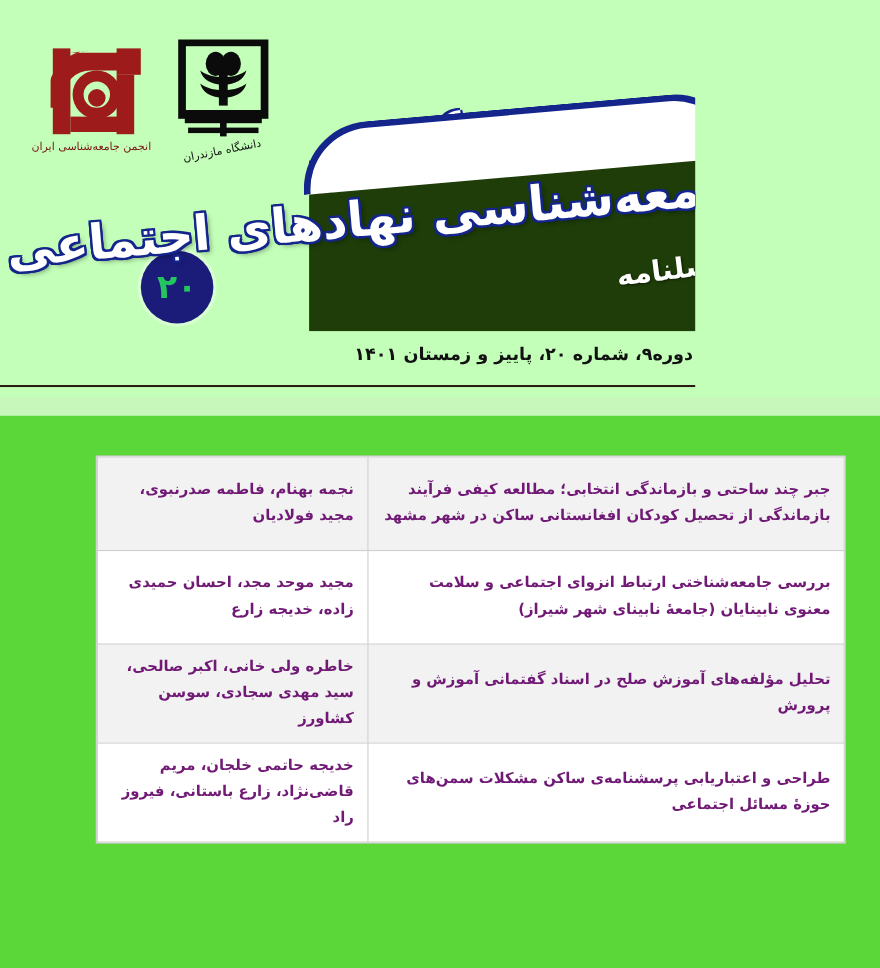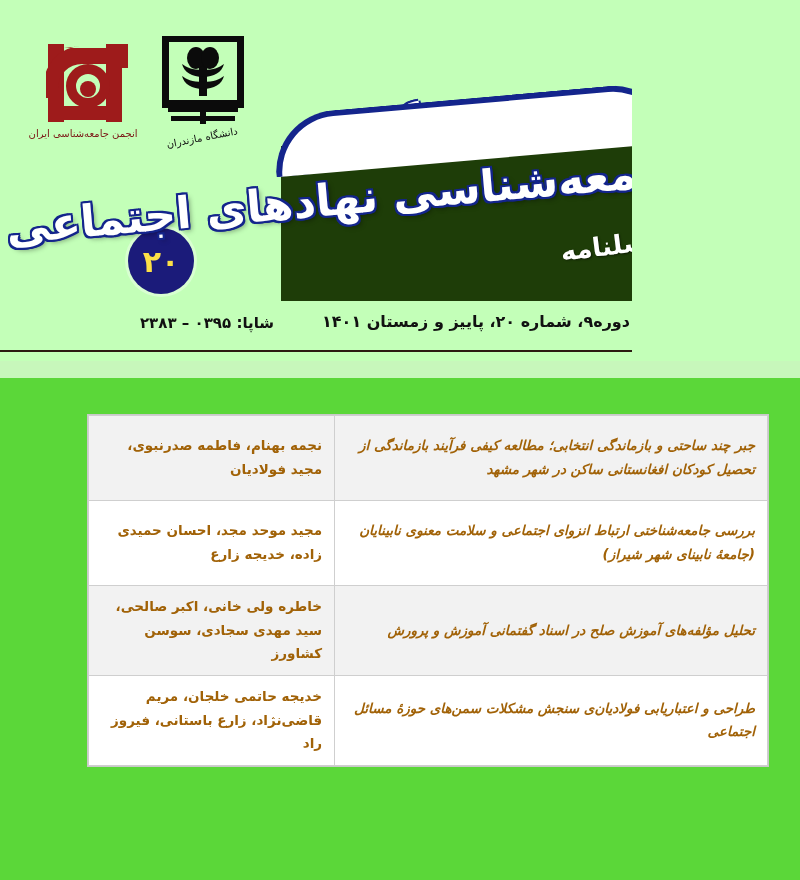--- a/index.html
+++ b/index.html
@@ -38,21 +38,21 @@
   #um-caption{
     position:absolute;left:-8px;top:96px;width:120px;text-align:center;
     font-size:10px;color:#111;white-space:nowrap;
     transform:rotate(-11deg);
   }
 
   
   #issue-badge{
     position:absolute;left:128px;top:228px;width:66px;height:66px;
     border-radius:50%;background:#1b1b7a;
-    color:#fde047;font-size:30px;font-weight:bold;
+    color:#22c55e;font-size:30px;font-weight:bold;
     display:flex;align-items:center;justify-content:center;
     box-shadow:0 0 0 3px rgba(255,255,255,.35);
   }
 
   
   #masthead{position:absolute;left:215px;top:78px;width:470px;height:230px;}
   #title-main{
     position:absolute;right:0;top:84px;width:430px;
     text-align:center;
     font-size:44px;font-weight:bold;color:#ffffff;
@@ -127,24 +127,24 @@
     background:#ffffff;
     box-shadow:0 0 0 1px #c9c9c9;
   }
   #toc tr{height:85px;}
   #toc tr:nth-child(odd){background:#f2f2f2;}
   #toc tr:nth-child(even){background:#ffffff;}
   #toc td{
     border:1px solid #cfcfcf;
     padding:9px 12px;
     vertical-align:middle;
-    font-size:13.5px;line-height:1.75;color:#a16207;
+    font-size:13.5px;line-height:1.75;color:#701a75;
     font-weight:bold;
   }
-  .col-title{width:443px;text-align:right;font-style:italic;}
+  .col-title{width:443px;text-align:right;}
   .col-authors{width:237px;text-align:right;}
 </style>
 </head>
 <body>
 
 <div id="header">
 
   <div id="dark-plate"></div>
 
   <div id="isa-logo">
@@ -188,21 +188,20 @@
     <div id="title-swash">ع</div>
     <div id="title-overline"></div>
     <div id="title-main">جامعه‌شناسی نهادهای اجتماعی</div>
     <div id="title-tail">ا</div>
   </div>
 
   <div id="periodicity">دو فصلنامه</div>
 
   <div id="issue-line">
     <div id="issue-volume">دوره۹، شماره ۲۰، پاییز و زمستان ۱۴۰۱</div>
-    <div id="issn">شاپا: ۰۳۹۵ – ۲۳۸۳</div>
   </div>
 
   <div id="rule">
     <div class="r1"></div>
   </div>
 </div>
 
 <div id="gap"></div>
 <div id="green-panel"></div>
 
@@ -214,17 +213,17 @@
     </tr>
     <tr>
       <td class="col-title">بررسی جامعه‌شناختی ارتباط انزوای اجتماعی و سلامت معنوی نابینایان (جامعهٔ نابینای شهر شیراز)</td>
       <td class="col-authors">مجید موحد مجد، احسان حمیدی زاده، خدیجه زارع</td>
     </tr>
     <tr>
       <td class="col-title">تحلیل مؤلفه‌های آموزش صلح در اسناد گفتمانی آموزش و پرورش</td>
       <td class="col-authors">خاطره ولی خانی، اکبر صالحی، سید مهدی سجادی، سوسن کشاورز</td>
     </tr>
     <tr>
-      <td class="col-title">طراحی و اعتباریابی فولادیان‌ی سنجش مشکلات سمن‌های حوزهٔ مسائل اجتماعی</td>
+      <td class="col-title">طراحی و اعتباریابی پرسشنامه‌ی ساکن مشکلات سمن‌های حوزهٔ مسائل اجتماعی</td>
       <td class="col-authors">خدیجه حاتمی خلجان، مریم قاضی‌نژاد، زارع باستانی، فیروز راد</td>
     </tr>
   </tbody>
 </table>
 
 </body></html>

